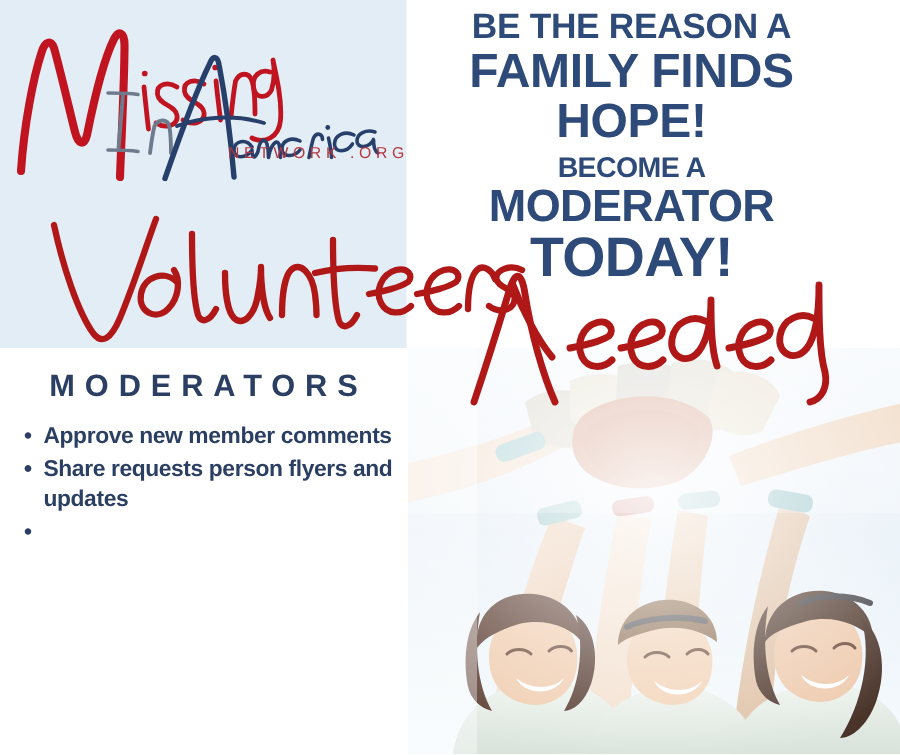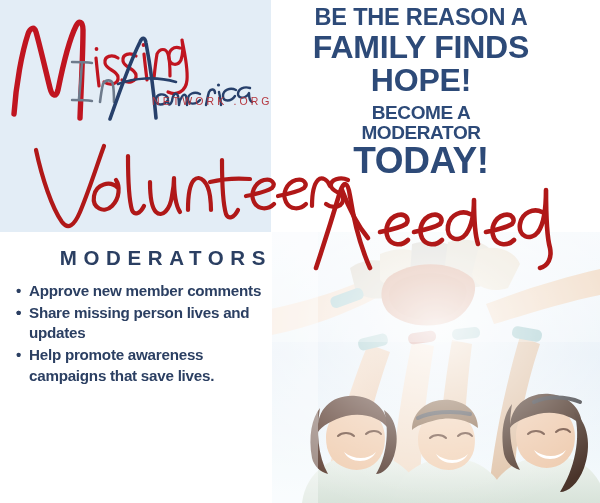--- a/index.html
+++ b/index.html
@@ -59,21 +59,21 @@
     font-size: 32px;
     display: block;
     margin-bottom: 7px;
   }
   .headline .l3 {
     font-size: 19px;
     display: block;
     letter-spacing: -0.4px;
   }
   .headline .l4 {
-    font-size: 19px;
+    font-size: 30px;
     display: block;
     letter-spacing: -0.4px;
   }
   .headline .l5 {
     font-size: 37px;
     display: block;
     letter-spacing: -0.4px;
   }
 
   
@@ -92,21 +92,21 @@
     position: absolute;
     left: 0;
     top: 246px;
     width: 272px;
   }
   .mod-title {
     font-size: 20.5px;
     font-weight: bold;
     color: #2b3f62;
     letter-spacing: 6.6px;
-    text-align: right;
+    text-align: center;
     padding-left: 6px;
     margin-bottom: 11px;
   }
   .mod-list {
     list-style: none;
     margin: 0;
     padding: 0 6px 0 14px;
   }
   .mod-list li {
     position: relative;
@@ -333,22 +333,21 @@
     <ul class="mod-list">
       <li>
         <span class="bullet">•</span>
         <span>Approve new member comments</span>
       </li>
       <li>
         <span class="bullet">•</span>
       </li>
       <li>
         <span class="bullet">•</span>
-        <span>Share missing person lives and updates</span>
+        <span>Share requests person flyers and updates</span>
       </li>
       <li>
         <span class="bullet">•</span>
-        <span>Help promote awareness campaigns that save lives.</span>
       </li>
     </ul>
   </div>
 
 </div>
 
 </body></html>

